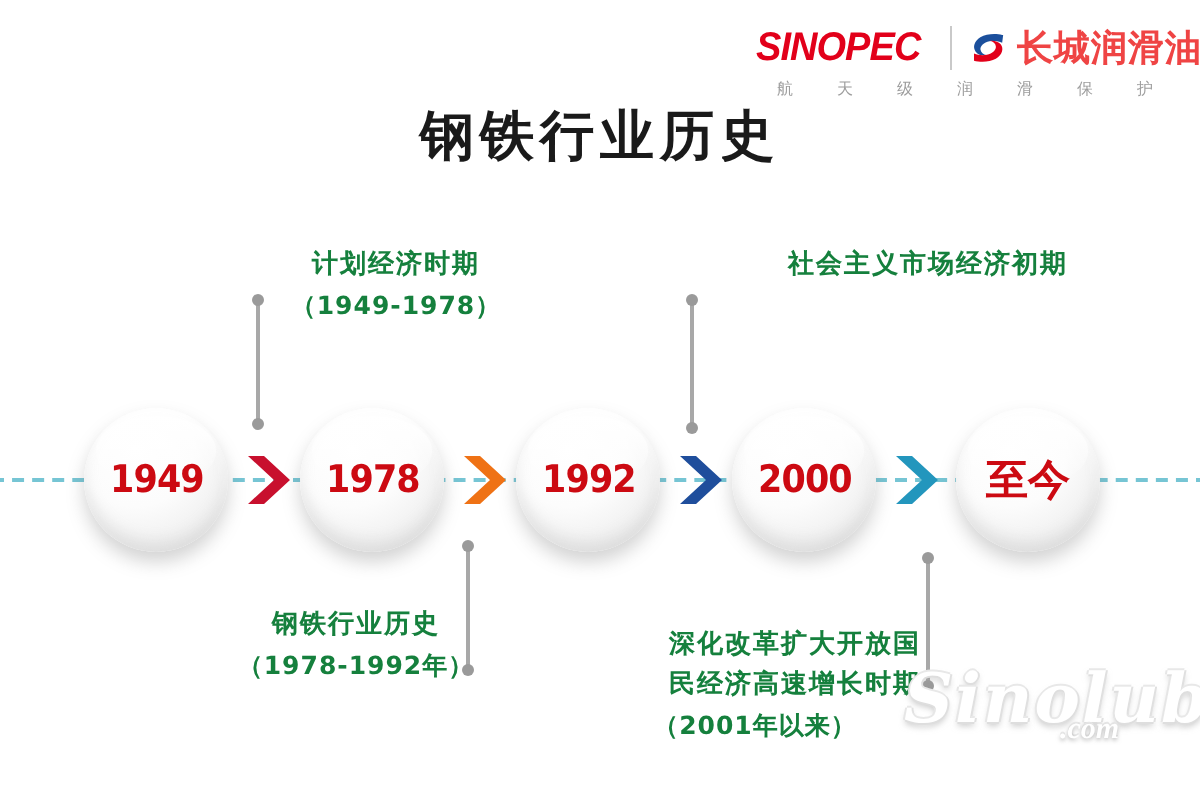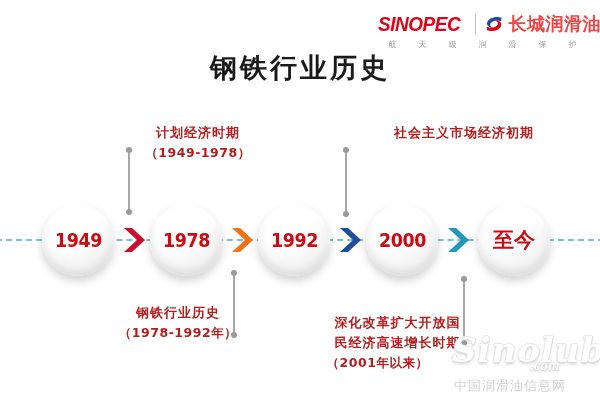--- a/index.html
+++ b/index.html
@@ -171,21 +171,21 @@
     border-radius: 50%;
     background: #9a9a9a;
   }
   .connector .dot.top { top: -3px; }
   .connector .dot.bottom { bottom: -3px; }
 
   
   .callout {
     position: absolute;
     font-family: "DejaVu Sans", sans-serif;
-    color: #b91c1c;
+    color: #15803d;
     text-align: center;
     line-height: 1.55;
   }
   .callout .headline {
     font-size: 13px;
     font-weight: 600;
     letter-spacing: 1px;
     white-space: nowrap;
   }
   .callout .headline.wrap { white-space: normal; margin-left: 40px; }
@@ -336,16 +336,15 @@
   </div>
 
   <div class="callout" style="left:290px; top:313px; width:175px">
     <div class="headline wrap">深化改革扩大开放国民经济高速增长时期</div>
     <div class="years">（2001年以来）</div>
   </div>
 
   <div class="watermark">
     <div class="wm-script">Sinolub</div>
     <div class="wm-dotcom">.com</div>
-    <div class="wm-cn">中国润滑油信息网</div>
   </div>
 
 </div>
 
 </body></html>

